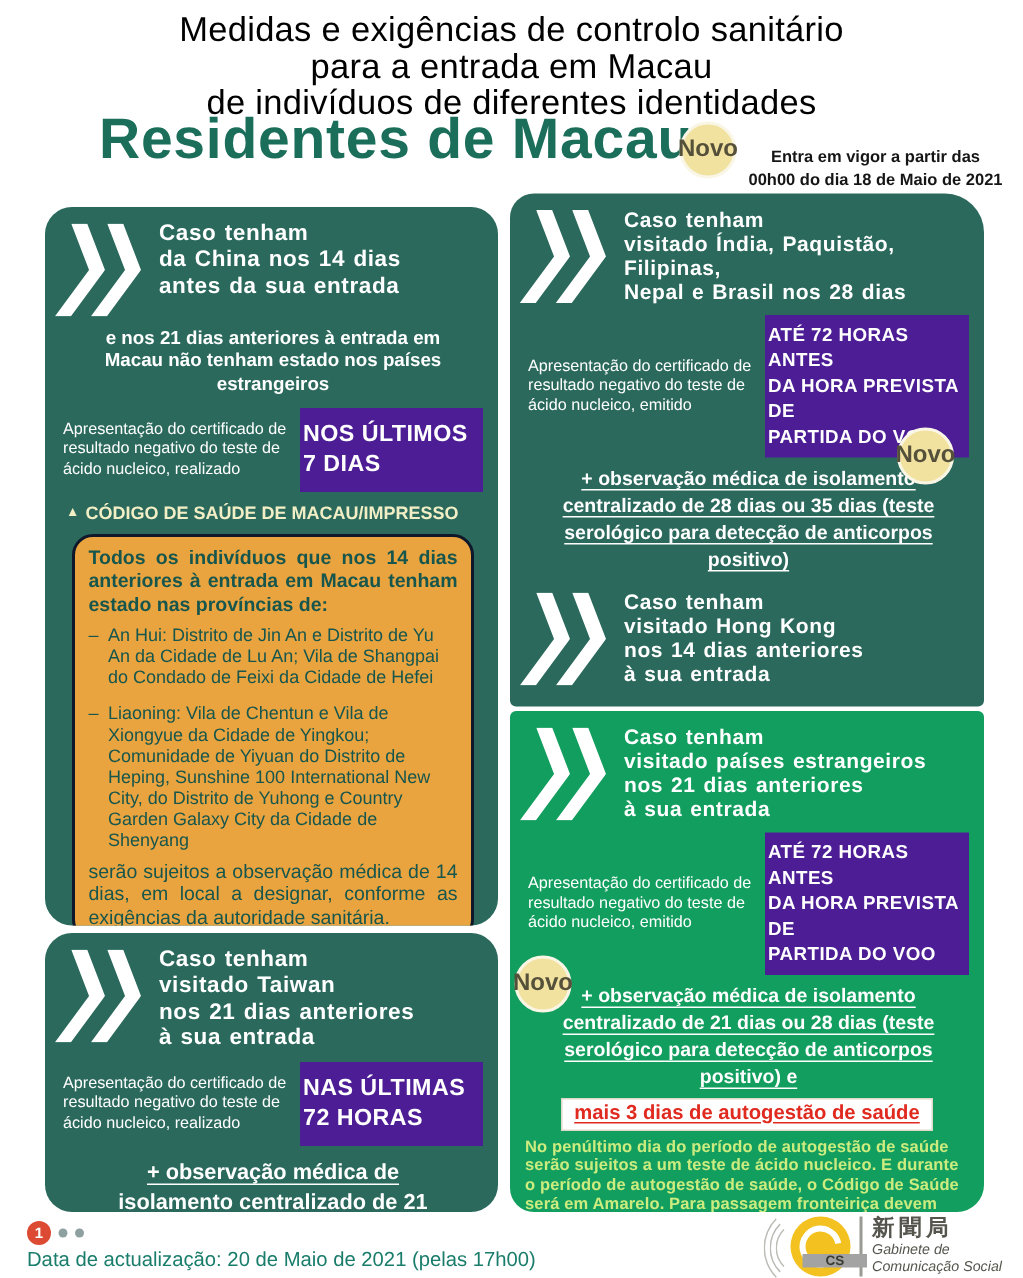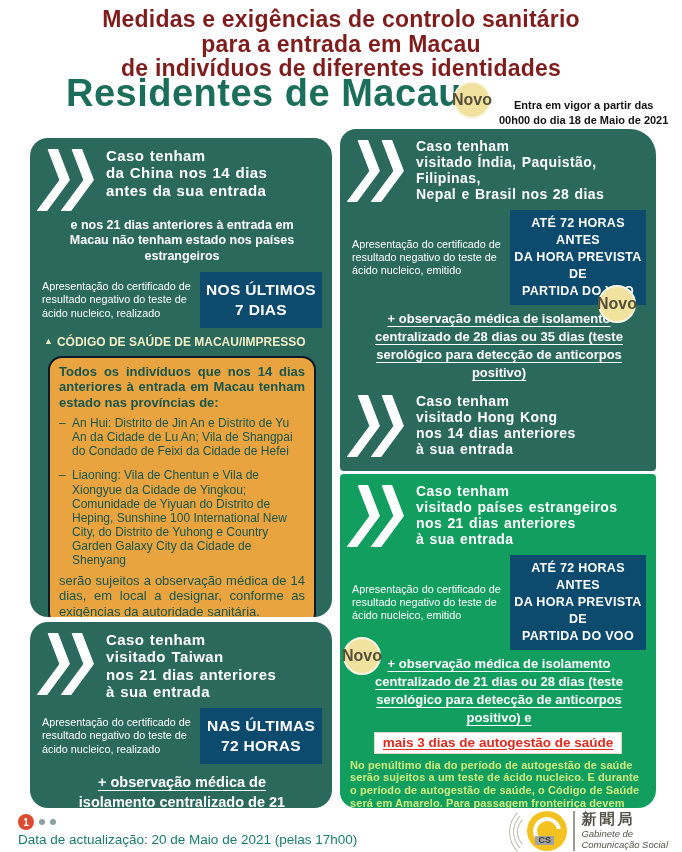--- a/index.html
+++ b/index.html
@@ -1,20 +1,20 @@
 <!DOCTYPE html>
 <html><head>
 <meta charset="utf-8">
 <style>
   html,body{margin:0;padding:0}
   body{width:682px;height:852px;background:#ffffff;font-family:"Liberation Sans",sans-serif;position:relative;overflow:hidden}
 
   
   .hdr{position:absolute;top:7px;left:0;right:0;text-align:center}
-  .hdr div{color:#7f1d1d;font-weight:bold;font-size:23px;line-height:1.07;letter-spacing:0.2px}
+  .hdr div{color:#000000;font-weight:normal;font-size:23px;line-height:1.07;letter-spacing:0.2px}
   .title-row{position:absolute;top:76px;left:0;right:0;height:48px}
   .main-title{position:absolute;left:66px;top:-4px;color:#1b6e5a;font-size:38px;font-weight:bold;letter-spacing:0.5px}
   .novo{width:38px;height:38px;border-radius:50%;background:#f2e2a0;border:2px solid #faf6e6;color:#55503a;font-size:16px;display:flex;align-items:center;justify-content:center;font-weight:bold;box-sizing:border-box}
   .novo-hdr{position:absolute;left:453px;top:5px}
   .effective{position:absolute;left:499px;top:22px;color:#151515;font-size:11px;font-weight:bold;line-height:1.35;text-align:center}
 
   
   .panel{position:absolute;background:#2a695c;overflow:hidden;color:#fff}
   #pA{left:30px;top:138px;width:302px;height:479px;border-radius:18px}
   #pB{left:30px;top:622px;width:302px;height:186px;border-radius:18px}
@@ -26,21 +26,21 @@
   .chev{width:52px;height:62px;position:relative;flex-shrink:0;transform:skewX(-10deg);margin-top:3px}
   .chev span{position:absolute;top:0;bottom:0;width:28px;background:#fff;clip-path:polygon(0 0,38% 0,100% 50%,38% 100%,0 100%,62% 50%)}
   .chev span:nth-child(1){left:0}
   .chev span:nth-child(2){left:24px}
   .h-lines{margin-left:12px;font-weight:bold;letter-spacing:0.4px;word-spacing:1px;font-size:15px;line-height:1.15;margin-top:1px}
   #pC .h-lines,#pD .h-lines{font-size:14px;line-height:1.15}
 
   .center-note{text-align:center;font-size:12.5px;line-height:1.22;margin-top:7px;padding:0 14px;font-weight:bold}
   .cert-row{display:flex;align-items:center;margin-top:8px;gap:8px}
   .cert{font-size:10.8px;line-height:1.24;width:150px;flex-shrink:0}
-  .badge{background:#0c4a6e;color:#fff;font-weight:bold;text-align:center;flex:1;padding:8px 2px;font-size:15.5px;line-height:1.3;letter-spacing:0.3px}
+  .badge{background:#4c1d95;color:#fff;font-weight:bold;text-align:left;flex:1;padding:8px 2px;font-size:15.5px;line-height:1.3;letter-spacing:0.3px}
   .badge.small{font-size:12.5px;line-height:1.35;padding:5px 2px}
   .code-line{margin:7px 2px 0;color:#f2eec5;font-weight:bold;font-size:12px}
   .code-line .tri{font-size:9px;vertical-align:2px;margin-right:4px}
   .code-line .tri::before{content:"▲"}
 
   .orange-box{margin:7px 6px 8px;background:#e9a440;border:2px solid #0f172a;border-radius:14px;padding:6px 9px;color:#17564c}
   .o-intro{font-weight:bold;font-size:13px;line-height:1.18;text-align:justify}
   .o-bullet{font-size:12px;line-height:1.18;margin-top:6px;padding-left:13px;position:relative}
   .o-bullet::before{content:"–";position:absolute;left:0;top:0}
   .o-bullet:nth-of-type(3){margin-top:10px}
@@ -62,21 +62,21 @@
   .dot{width:6px;height:6px;border-radius:50%;background:#8fa0a0}
   .update{position:absolute;left:18px;top:832px;color:#1a7d6b;font-size:13.5px}
   .logo{position:absolute;right:14px;top:809px;display:flex;align-items:center}
   .arcs{position:relative;width:18px;height:44px;margin-right:0}
   .arcs span{position:absolute;border:1.5px solid transparent;border-left-color:#bcbcb6;border-radius:50%}
   .arcs span:nth-child(1){width:54px;height:54px;left:0;top:-5px}
   .arcs span:nth-child(2){width:44px;height:44px;left:4px;top:0}
   .arcs span:nth-child(3){width:34px;height:34px;left:8px;top:5px}
   .gcs{width:40px;height:40px;border-radius:50%;background:#f4c220;position:relative;margin-right:6px;flex-shrink:0}
   .gcs .inner{position:absolute;left:6px;top:6px;width:20px;height:20px;border:4px solid #fff;border-right-color:transparent;border-radius:50%;transform:rotate(35deg)}
-  .gcs .cs{position:absolute;left:8px;bottom:6px;color:#3a3a33;font-size:9px;font-weight:bold;background:#a3a3a3;line-height:1;padding:0 3px}
+  .gcs .cs{position:absolute;left:8px;bottom:6px;color:#3a3a33;font-size:9px;font-weight:bold;background:#a3a3a3;line-height:1;padding:0 15px}
   .logo-bar{width:2px;height:40px;background:#9a9a94;margin-right:6px}
   .logo-cn{font-size:15px;font-weight:bold;color:#55554d;letter-spacing:3px;line-height:1.1}
   .logo-pt{font-style:italic;font-size:9.5px;color:#55554d;line-height:1.2}
 </style>
 </head>
 <body>
 
 <div class="hdr">
   <div>Medidas e exigências de controlo sanitário</div>
   <div>para a entrada em Macau</div>

